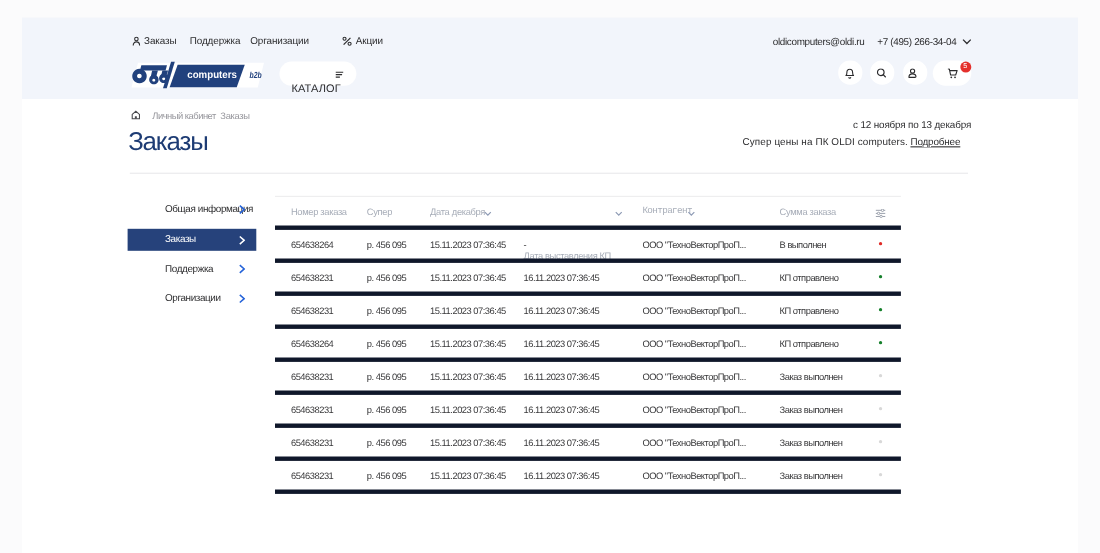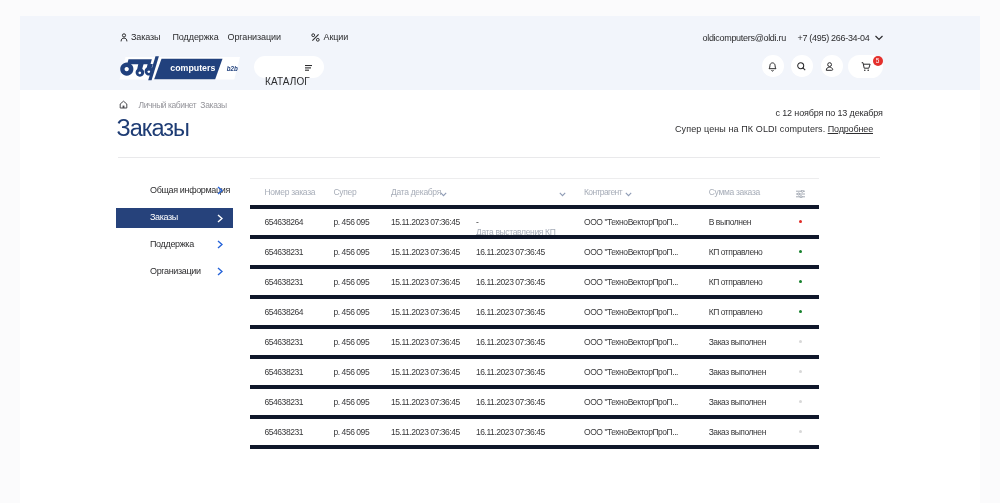--- a/index.html
+++ b/index.html
@@ -129,21 +129,21 @@
 <svg class="chev" style="top:267.4px;" width="6" height="9" viewBox="0 0 6 9">
     <path d="M1 1 L5 4.5 L1 8" fill="none" stroke="#2563d9" stroke-width="1.4"></path>
   </svg>
 
 <div class="abs" style="left:250px; top:178px; width:569px; border-top:1px solid #ededee;">
   <div class="tr">
     <span class="th c1">Номер заказа</span>
     <span class="th c2">Супер</span>
     <span class="th c3">Дата декабря</span>
     <span class="th c4" style="letter-spacing:-0.35px;margin-top:40px;">Дата выставления КП</span>
-    <span class="th c5" style="letter-spacing:-0.6px;">Контрагент</span>
+    <span class="th c5" style="letter-spacing:-0.6px;font-family:Liberation Mono, monospace;">Контрагент</span>
     <svg class="hcv" style="left:190.2px;" width="7" height="5" viewBox="0 0 7 5">
         <path d="M0.8 0.8 L3.5 3.6 L6.2 0.8" fill="none" stroke="#8e9bb5" stroke-width="1.1"></path>
       </svg>
     <svg class="hcv" style="left:309.2px;" width="7" height="5" viewBox="0 0 7 5">
         <path d="M0.8 0.8 L3.5 3.6 L6.2 0.8" fill="none" stroke="#8e9bb5" stroke-width="1.1"></path>
       </svg>
     <svg class="hcv" style="left:374.8px;" width="7" height="5" viewBox="0 0 7 5">
         <path d="M0.8 0.8 L3.5 3.6 L6.2 0.8" fill="none" stroke="#8e9bb5" stroke-width="1.1"></path>
       </svg>
     <span class="th c6">Сумма заказа</span>

